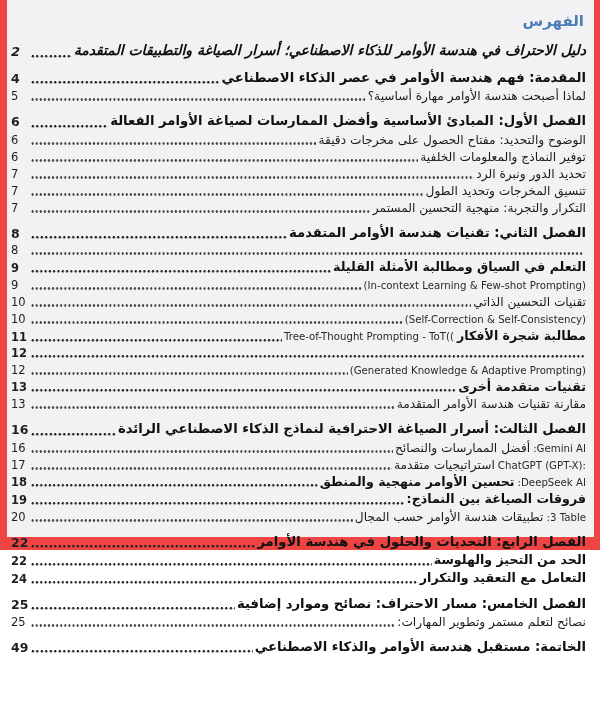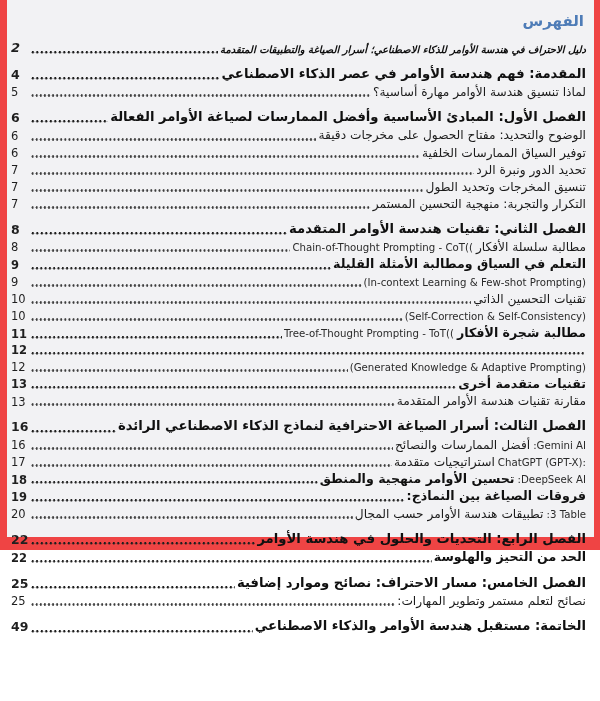--- a/index.html
+++ b/index.html
@@ -67,21 +67,21 @@
 
   
   .chapter .title { font-weight: bold; font-size: 13.2px; color: #101010; line-height: 1.38; }
   .chapter .num { font-weight: bold; font-size: 12.5px; }
   .chapter .dots {
     background-image: radial-gradient(circle at 1.8px 7.2px, #1e1e1e 1.2px, transparent 1.5px);
     background-size: 4.5px 11px;
   }
 
   
-  .main-title .title { font-weight: bold; font-style: italic; font-size: 10px; color: #0e0e0e; line-height: 1.5; }
+  .main-title .title { font-weight: bold; font-style: italic; font-size: 14px; color: #0e0e0e; line-height: 1.5; }
   .main-title .num { font-weight: bold; font-style: italic; font-size: 13px; }
   .main-title .dots {
     background-image: radial-gradient(circle at 1.8px 7.2px, #1e1e1e 1.2px, transparent 1.5px);
     background-size: 4.5px 11px;
   }
 
   
   .sub-bold .part-rtl { font-weight: bold; font-size: 12.6px; color: #101010; }
   .sub-bold .num { font-weight: bold; }
   .sub-bold .dots {
@@ -102,36 +102,36 @@
           <span class="title"><span class="part part-rtl" dir="rtl">دليل الاحتراف في هندسة الأوامر للذكاء الاصطناعي؛ أسرار الصياغة والتطبيقات المتقدمة</span></span>
         </div>
         <div class="entry chapter gap">
           <span class="num">4</span>
           <span class="dots"></span>
           <span class="title"><span class="part part-rtl" dir="rtl">المقدمة: فهم هندسة الأوامر في عصر الذكاء الاصطناعي</span></span>
         </div>
         <div class="entry sub">
           <span class="num">5</span>
           <span class="dots"></span>
-          <span class="title"><span class="part part-rtl" dir="rtl">لماذا تنسيق هندسة الأوامر مهارة أساسية؟</span></span>
+          <span class="title"><span class="part part-rtl" dir="rtl">لماذا أصبحت هندسة الأوامر مهارة أساسية؟</span></span>
         </div>
         <div class="entry chapter gap">
           <span class="num">6</span>
           <span class="dots"></span>
           <span class="title"><span class="part part-rtl" dir="rtl">الفصل الأول: المبادئ الأساسية وأفضل الممارسات لصياغة الأوامر الفعالة</span></span>
         </div>
         <div class="entry sub">
           <span class="num">6</span>
           <span class="dots"></span>
           <span class="title"><span class="part part-rtl" dir="rtl">الوضوح والتحديد: مفتاح الحصول على مخرجات دقيقة</span></span>
         </div>
         <div class="entry sub">
           <span class="num">6</span>
           <span class="dots"></span>
-          <span class="title"><span class="part part-rtl" dir="rtl">توفير السياق الممارسات الخلفية</span></span>
+          <span class="title"><span class="part part-rtl" dir="rtl">توفير النماذج والمعلومات الخلفية</span></span>
         </div>
         <div class="entry sub">
           <span class="num">7</span>
           <span class="dots"></span>
           <span class="title"><span class="part part-rtl" dir="rtl">تحديد الدور ونبرة الرد</span></span>
         </div>
         <div class="entry sub">
           <span class="num">7</span>
           <span class="dots"></span>
           <span class="title"><span class="part part-rtl" dir="rtl">تنسيق المخرجات وتحديد الطول</span></span>
@@ -142,21 +142,20 @@
           <span class="title"><span class="part part-rtl" dir="rtl">التكرار والتجربة: منهجية التحسين المستمر</span></span>
         </div>
         <div class="entry chapter gap">
           <span class="num">8</span>
           <span class="dots"></span>
           <span class="title"><span class="part part-rtl" dir="rtl">الفصل الثاني: تقنيات هندسة الأوامر المتقدمة</span></span>
         </div>
         <div class="entry sub">
           <span class="num">8</span>
           <span class="dots"></span>
-          <span class="title"><span class="part part-ltr" dir="ltr">Chain-of-Thought Prompting - CoT((</span><span class="part part-rtl" dir="rtl">مطالبة سلسلة الأفكار</span></span>
         </div>
         <div class="entry sub-bold">
           <span class="num">9</span>
           <span class="dots"></span>
           <span class="title"><span class="part part-rtl" dir="rtl">التعلم في السياق ومطالبة الأمثلة القليلة</span></span>
         </div>
         <div class="entry sub">
           <span class="num">9</span>
           <span class="dots"></span>
           <span class="title"><span class="part part-ltr" dir="ltr">(In-context Learning &amp; Few-shot Prompting)</span></span>
@@ -227,20 +226,25 @@
         </div>
         <div class="entry chapter gap">
           <span class="num">22</span>
           <span class="dots"></span>
           <span class="title"><span class="part part-rtl" dir="rtl">الفصل الرابع: التحديات والحلول في هندسة الأوامر</span></span>
         </div>
         <div class="entry sub-bold">
           <span class="num">22</span>
           <span class="dots"></span>
           <span class="title"><span class="part part-rtl" dir="rtl">الحد من التحيز والهلوسة</span></span>
+        </div>
+        <div class="entry sub-bold">
+          <span class="num">24</span>
+          <span class="dots"></span>
+          <span class="title"><span class="part part-rtl" dir="rtl">التعامل مع التعقيد والتكرار</span></span>
         </div>
         <div class="entry chapter gap">
           <span class="num">25</span>
           <span class="dots"></span>
           <span class="title"><span class="part part-rtl" dir="rtl">الفصل الخامس: مسار الاحتراف: نصائح وموارد إضافية</span></span>
         </div>
         <div class="entry sub">
           <span class="num">25</span>
           <span class="dots"></span>
           <span class="title"><span class="part part-rtl" dir="rtl">نصائح لتعلم مستمر وتطوير المهارات:</span></span>

